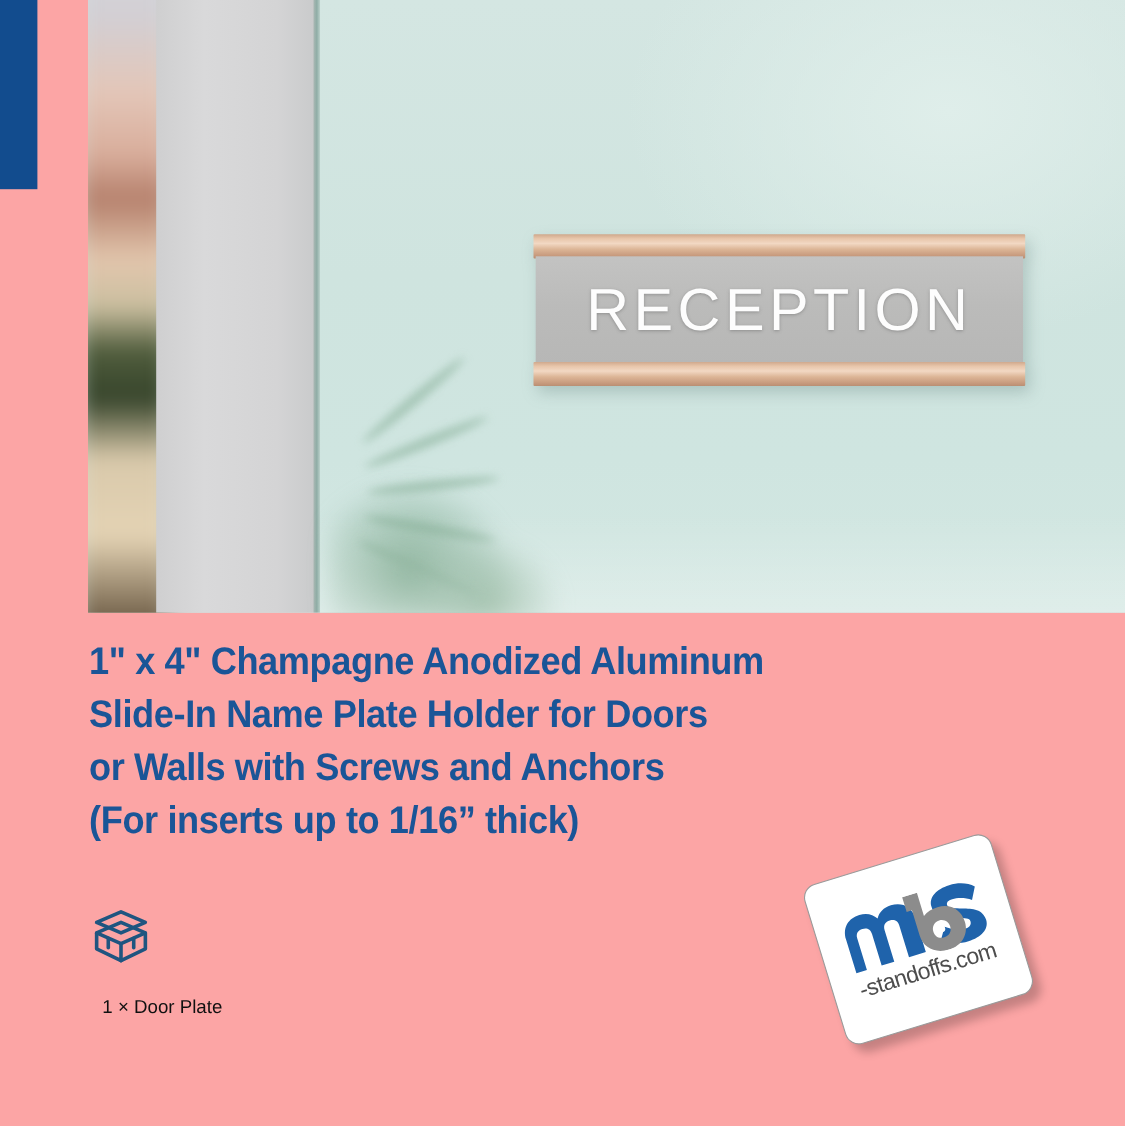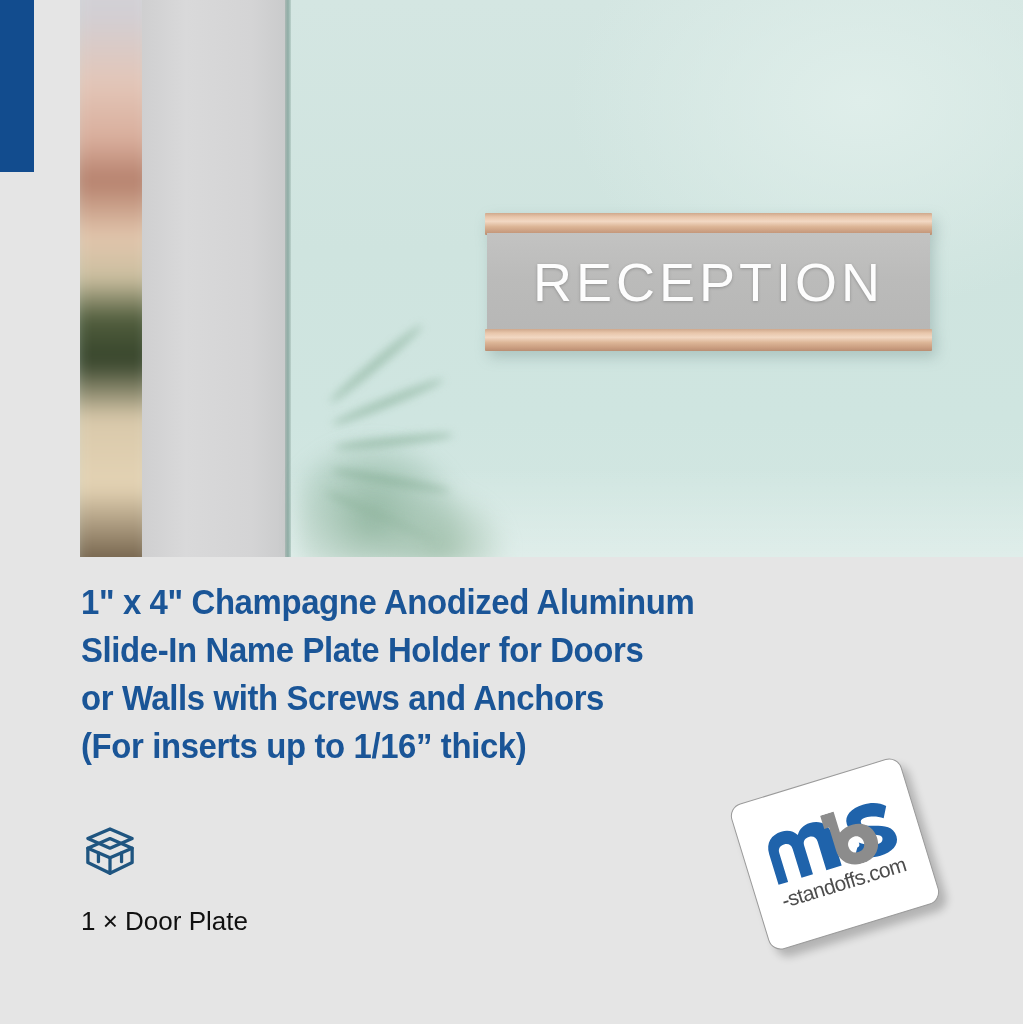--- a/index.html
+++ b/index.html
@@ -7,21 +7,21 @@
     padding: 0;
     background: #ffffff;
   }
   body {
     font-family: "Liberation Sans", sans-serif;
   }
   #page {
     position: relative;
     width: 1023px;
     height: 1024px;
-    background: #e5e5e5;
+    background: #fca5a5;
     overflow: hidden;
   }
 
   
   #corner-accent {
     position: absolute;
     left: 0;
     top: 0;
     width: 34px;
     height: 172px;
@@ -185,23 +185,24 @@
   #package-block {
     position: absolute;
     left: 81px;
     top: 826px;
   }
   #box-icon { display: block; width: 58px; height: 52px; }
   #package-contents-text {
     margin-top: 28px;
     color: #101010;
     font-family: "Liberation Sans", sans-serif;
-    font-size: 26px;
+    font-size: 17px;
     font-weight: 400;
     white-space: nowrap;
+    margin-left: 12px;
   }
 
   
   #brand-logo {
     position: absolute;
     left: 746px;
     top: 778px;
     width: 176px;
     height: 150px;
     background: #ffffff;

